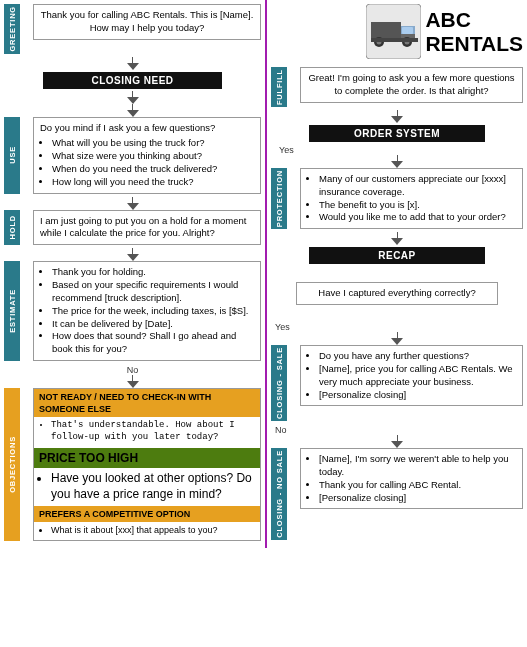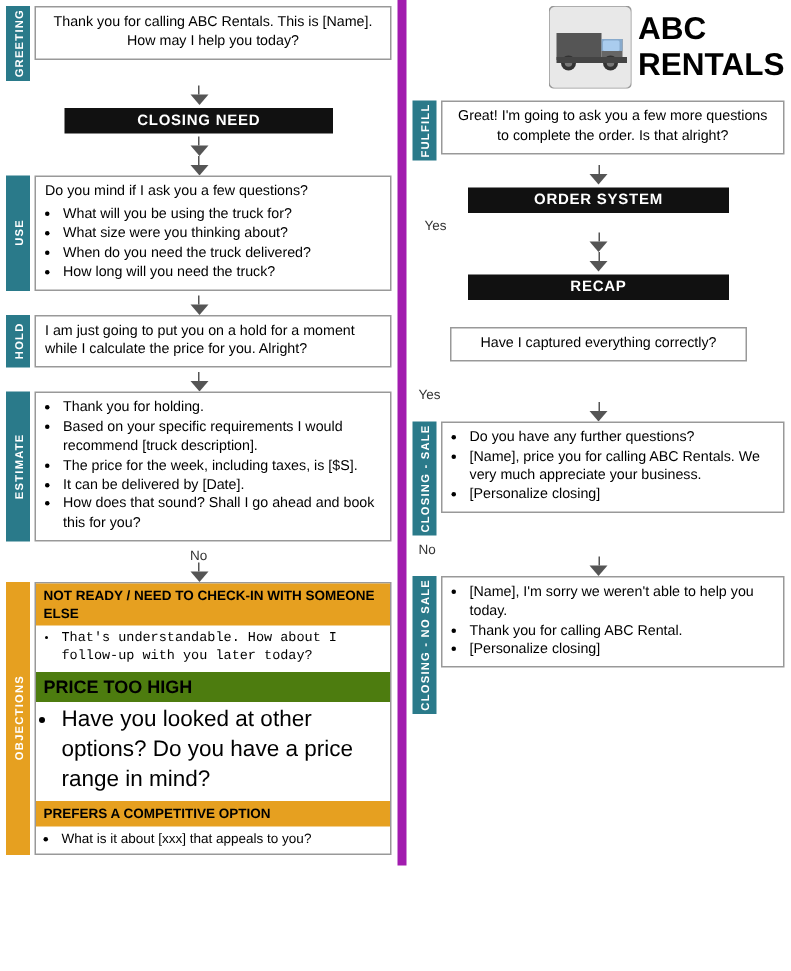--- a/index.html
+++ b/index.html
@@ -29,21 +29,21 @@
       gap: 0px;
     }
 
     .col-right {
       width: 262px;
       display: flex;
       flex-direction: column;
       align-items: center;
       padding: 4px 4px 4px 4px;
       gap: 0px;
-      border-left: 6px solid #a21caf;
+      border-left: 2px solid #a21caf;
     }
 
     .full-width { width: 100%; }
     .center { display: flex; justify-content: center; }
 
     .section-block {
       display: flex;
       flex-direction: row;
       width: 100%;
       margin-bottom: 3px;
@@ -66,21 +66,21 @@
       letter-spacing: 0.8px;
       text-transform: uppercase;
       padding: 2px 1px;
     }
 
     .section-inner {
       flex: 1;
       display: flex;
       flex-direction: column;
       gap: 2px;
-      padding-left: 3px;
+      padding-left: 13px;
     }
 
     .text-box {
       border: 1px solid #999;
       background: #fff;
       padding: 4px 6px;
       font-size: 9.5px;
       line-height: 1.35;
     }
 
@@ -228,21 +228,21 @@
         <div class="text-box" style="padding:0;">
 
           <div style="background:#e6a020;padding:2px 5px;font-weight:bold;font-size:9px;">NOT READY / NEED TO CHECK-IN WITH SOMEONE ELSE</div>
           <div style="padding:2px 5px 4px 5px;font-size:9px;">
             <ul style="margin-left:12px;font-family:Liberation Mono, monospace;">
               <li>That's understandable.  How about I follow-up with you later today?</li>
             </ul>
           </div>
 
           <div style="background:#4d7c0f;padding:2px 5px;font-weight:bold;font-size:12px;">PRICE TOO HIGH</div>
-          <div style="padding:2px 5px 4px 5px;font-size:15px;">
+          <div style="padding:2px 5px 4px 5px;font-size:12px;">
             <ul style="margin-left:12px;">
               <li>Have you looked at other options?  Do you have a price range in mind?</li>
             </ul>
           </div>
 
           <div style="background:#e6a020;padding:2px 5px;font-weight:bold;font-size:9px;">PREFERS A COMPETITIVE OPTION</div>
           <div style="padding:2px 5px 4px 5px;font-size:9px;">
             <ul style="margin-left:12px;">
               <li>What is it about [xxx] that appeals to you?</li>
             </ul>
@@ -299,20 +299,34 @@
 
     <div style="display:flex;flex-direction:row;width:100%;align-items:center;margin:1px 0 0 0;">
       <span style="font-size:9px;color:#333;margin-left:8px;">Yes</span>
     </div>
 
     <div class="arrow-v">
         <div class="line"></div>
         <div class="head"></div>
       </div>
 
+    <div class="section-block">
+      <div class="section-tab" style="background:#2a7a8a;">
+        <span class="section-tab-label">PROTECTION</span>
+      </div>
+      <div class="section-inner">
+        <div class="text-box">
+          <ul>
+            <li>Many of our customers appreciate our [xxxx] insurance coverage.</li>
+            <li>The benefit to you is [x].</li>
+            <li>Would you like me to add that to your order?</li>
+          </ul>
+        </div>
+      </div>
+    </div>
 
     <div class="arrow-v">
         <div class="line"></div>
         <div class="head"></div>
       </div>
 
     <div class="center full-width" style="margin:2px 0;">
       <div class="dark-label">RECAP</div>
     </div>
     <div style="width:80%;margin:16px auto;">

